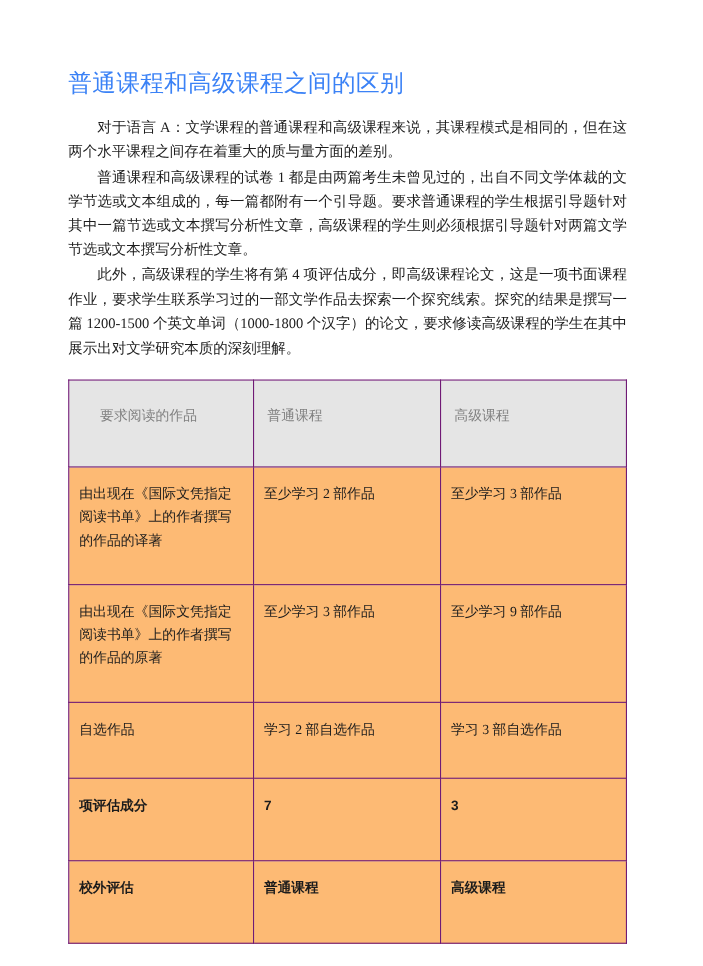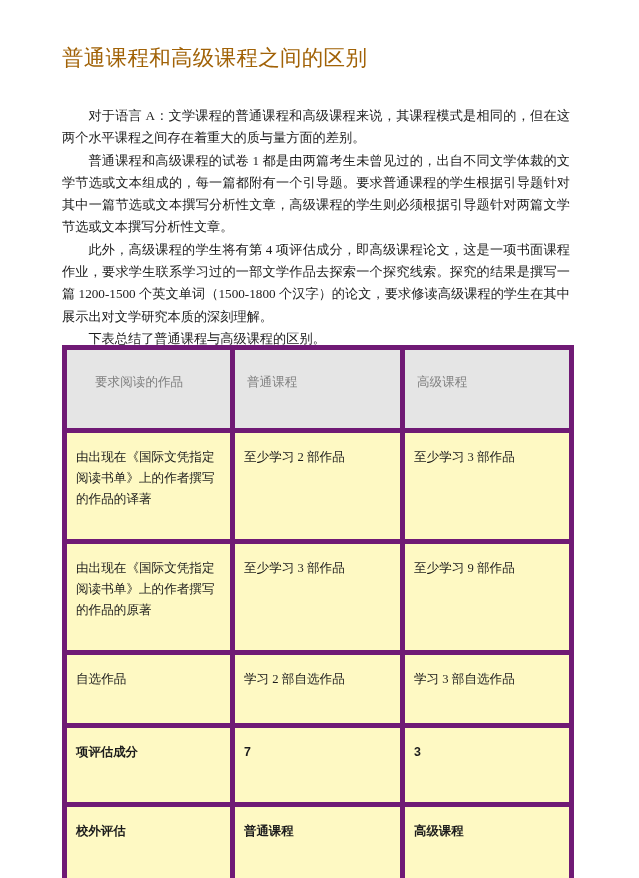--- a/index.html
+++ b/index.html
@@ -20,27 +20,27 @@
     width: 639px;
     height: 878px;
     box-sizing: border-box;
     padding: 0;
   }
 
   
   .doc-title {
     position: absolute;
     left: 62px;
-    top: 30px;
+    top: 48px;
     width: 510px;
     font-family: "Liberation Sans", "DejaVu Sans", sans-serif;
     font-size: 21.5px;
     font-weight: 400;
     line-height: 28px;
-    color: #a16207;
+    color: #3b82f6;
     letter-spacing: 0.3px;
     white-space: nowrap;
   }
 
   
   .body-block {
     position: absolute;
     left: 62px;
     top: 76px;
     width: 508px;
@@ -67,42 +67,42 @@
     table-layout: fixed;
     font-size: 12.6px;
     font-family: "Liberation Serif", "DejaVu Serif", serif;
   }
   .cmp-table col.c1 { width: 168px; }
   .cmp-table col.c2 { width: 170px; }
   .cmp-table col.c3 { width: 169px; }
 
   .cmp-table th,
   .cmp-table td {
-    border: 5px solid #701a75;
+    border: 1px solid #701a75;
     vertical-align: top;
     padding: 14px 9px 10px 9px;
     line-height: 21px;
     text-align: left;
     font-weight: 400;
   }
   .cmp-table thead th {
     background: #e5e5e5;
     color: #808080;
     height: 46px;
     padding-top: 22px;
     padding-left: 28px;
     font-weight: 400;
     font-size: 12.6px;
   }
   .cmp-table thead th.h2,
   .cmp-table thead th.h3 {
     padding-left: 12px;
   }
   .cmp-table tbody td {
-    background: #fef9c3;
+    background: #fdba74;
     color: #1c1c1c;
     height: 82px;
   }
   .cmp-table tbody tr.short td { height: 44px; margin-left: 34px; }
   .cmp-table tbody tr.bold td {
     font-weight: 700;
     font-family: "Liberation Sans", "DejaVu Sans", sans-serif;
     font-size: 12.4px;
     height: 50px;
   }
@@ -110,22 +110,21 @@
 </head>
 <body>
 
 <div class="page">
 
   <h1 class="doc-title">普通课程和高级课程之间的区别</h1>
 
   <div class="body-block">
     <p class="para">对于语言 A：文学课程的普通课程和高级课程来说，其课程模式是相同的，但在这两个水平课程之间存在着重大的质与量方面的差别。</p>
     <p class="para">普通课程和高级课程的试卷 1 都是由两篇考生未曾见过的，出自不同文学体裁的文学节选或文本组成的，每一篇都附有一个引导题。要求普通课程的学生根据引导题针对其中一篇节选或文本撰写分析性文章，高级课程的学生则必须根据引导题针对两篇文学节选或文本撰写分析性文章。</p>
-    <p class="para">此外，高级课程的学生将有第 4 项评估成分，即高级课程论文，这是一项书面课程作业，要求学生联系学习过的一部文学作品去探索一个探究线索。探究的结果是撰写一篇 1200-1500 个英文单词（1500-1800 个汉字）的论文，要求修读高级课程的学生在其中展示出对文学研究本质的深刻理解。</p>
-    <p class="para">下表总结了普通课程与高级课程的区别。</p>
+    <p class="para">此外，高级课程的学生将有第 4 项评估成分，即高级课程论文，这是一项书面课程作业，要求学生联系学习过的一部文学作品去探索一个探究线索。探究的结果是撰写一篇 1200-1500 个英文单词（1000-1800 个汉字）的论文，要求修读高级课程的学生在其中展示出对文学研究本质的深刻理解。</p>
   </div>
 
   <table class="cmp-table">
     <colgroup>
       <col class="c1">
         <col class="c2">
         <col class="c3">
     </colgroup>
     <thead>
       <tr>

